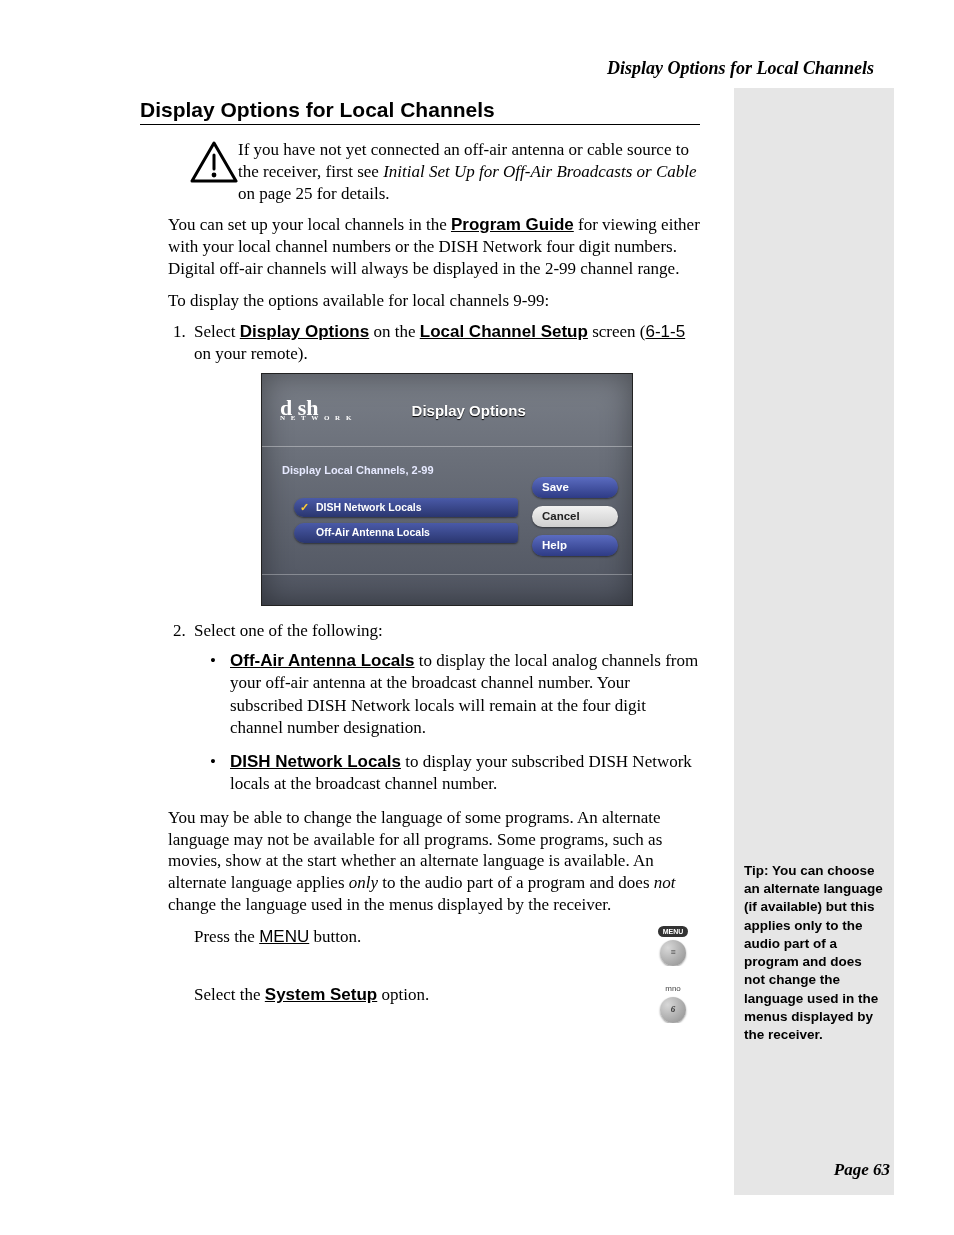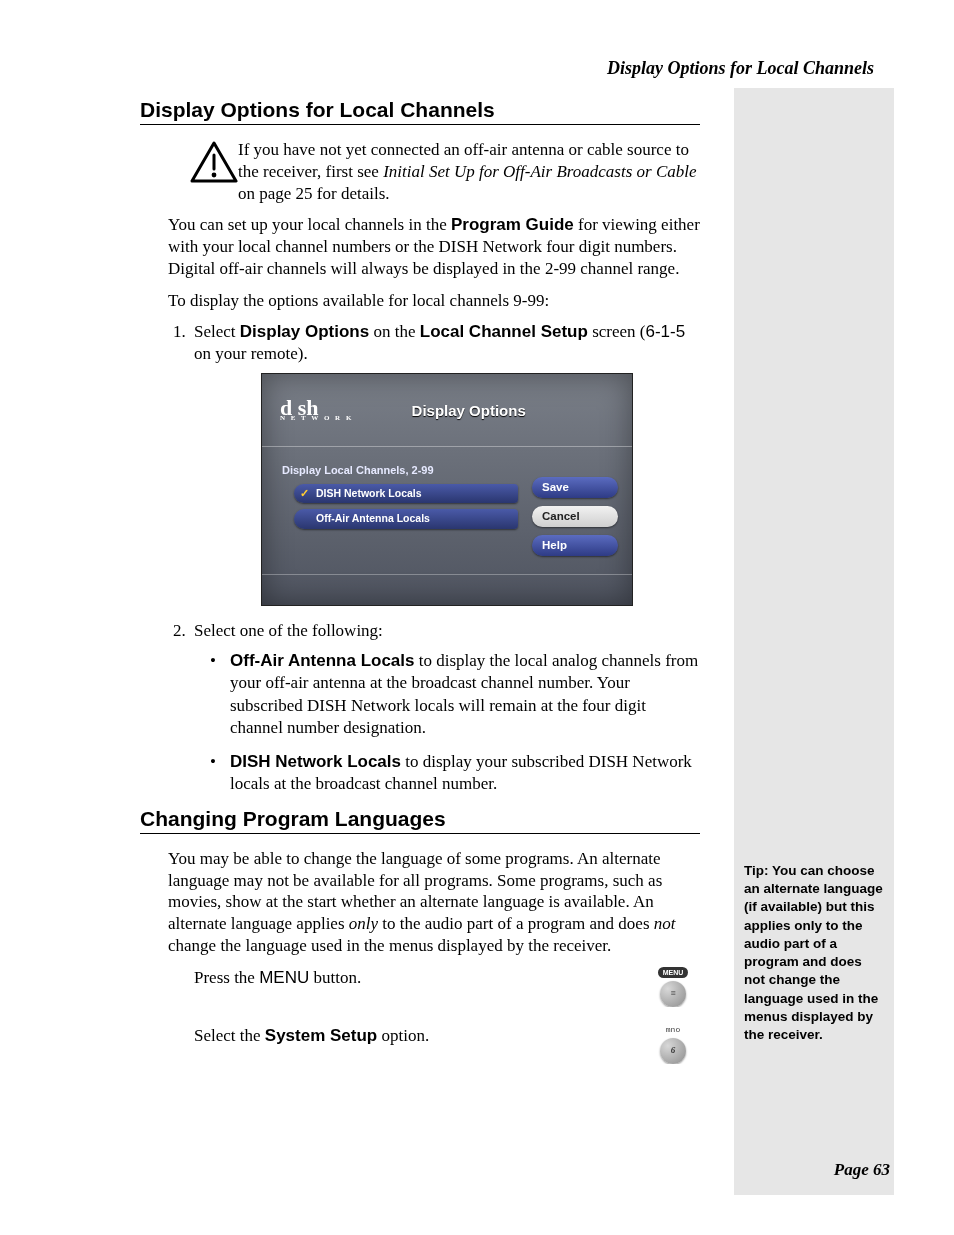--- a/index.html
+++ b/index.html
@@ -57,21 +57,21 @@
     flex: 0 0 auto;
     margin-top: 2px;
   }
   .para {
     font-size: 17px;
     line-height: 1.28;
     margin: 0 0 10px 0;
   }
   .bold { font-weight: bold; }
   .ital { font-style: italic; }
-  .sans { font-family: Arial, Helvetica, sans-serif; }
+  .sans { font-family: Arial, Helvetica, sans-serif; text-decoration: underline; }
   .indent1 { margin-left: 28px; }
   ol.steps {
     padding-left: 50px;
     margin: 4px 0;
     font-size: 17px;
     line-height: 1.3;
   }
   ol.steps > li { margin-bottom: 8px; padding-left: 4px; }
   ul.bullets {
     list-style: none;
@@ -133,21 +133,21 @@
     gap: 14px;
   }
   .shot-left {
     flex: 1;
     font-family: Arial, Helvetica, sans-serif;
     font-size: 11px;
   }
   .shot-left-label {
     color: #e6e9ff;
     font-weight: bold;
-    margin: 2px 0 6px 6px;
+    margin: 2px 0 20px 6px;
     font-size: 11px;
   }
   .opt-pill {
     background: linear-gradient(#4a5aa8, #2a366f);
     border-radius: 10px 4px 4px 10px;
     padding: 3px 10px 3px 22px;
     margin: 6px 0 6px 18px;
     font-weight: bold;
     font-size: 10.5px;
     color: #fff;
@@ -227,21 +227,21 @@
     color: #fff;
     font-size: 7px;
     font-weight: bold;
     padding: 1px 5px;
     border-radius: 7px;
     font-family: Arial, Helvetica, sans-serif;
   }
   .remote-small {
     font-size: 8px;
     color: #444;
-    font-family: Liberation Mono, monospace;
+    font-family: Liberation Sans, sans-serif;
   }
   .step-row {
     overflow: hidden;
   }
 </style>
 </head>
 <body>
 
 <div class="page">
   <div class="sidebar-band"></div>
@@ -301,21 +301,20 @@
 
     <ul class="bullets">
       <li>
         <span class="bold sans">Off-Air Antenna Locals</span><span> to display the local analog channels from your off-air antenna at the broadcast channel number. Your subscribed DISH Network locals will remain at the four digit channel number designation.</span>
       </li>
       <li>
         <span class="bold sans">DISH Network Locals</span><span> to display your subscribed DISH Network locals at the broadcast channel number.</span>
       </li>
     </ul>
 
-    <h2 class="section">Changing Program Languages</h2>
 
     <p class="para indent1">
       <span>You may be able to change the language of some programs. An alternate language may not be available for all programs. Some programs, such as movies, show at the start whether an alternate language is available. An alternate language applies </span><span class="ital">only</span><span> to the audio part of a program and does </span><span class="ital">not</span><span> change the language used in the menus displayed by the receiver.</span>
     </p>
 
     <ol class="steps">
       <li class="step-row">
         <div class="icon-badge">
           <div class="remote-label">MENU</div>
           <div class="remote-btn">≡</div>

